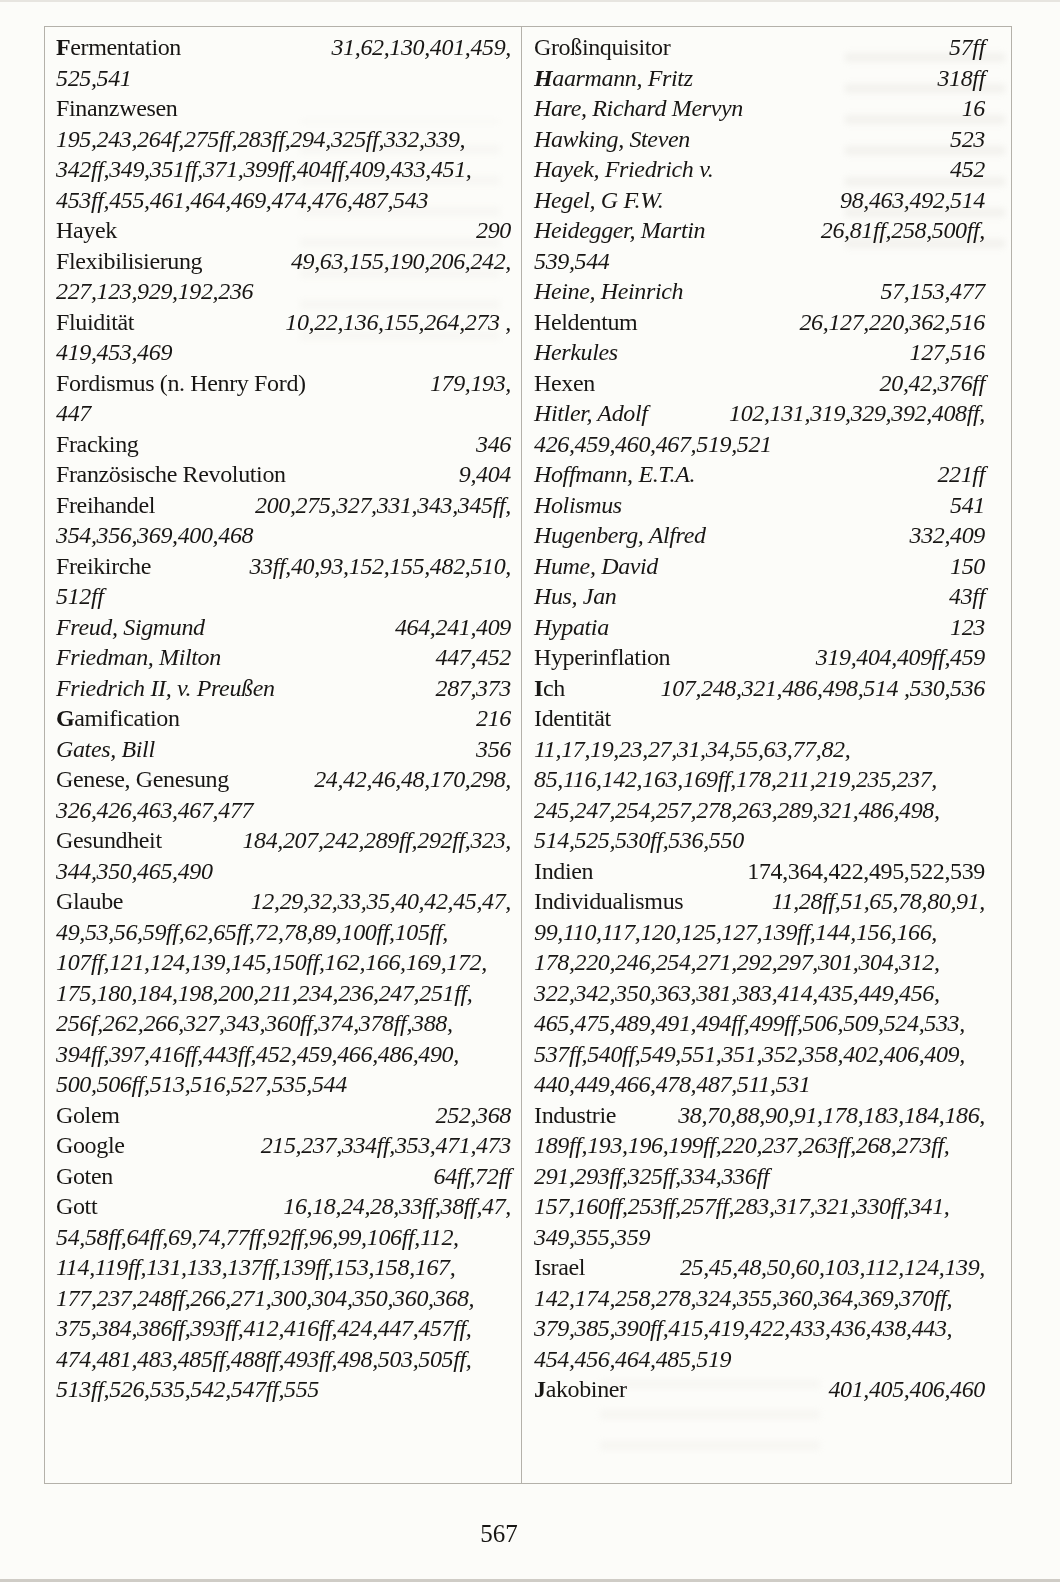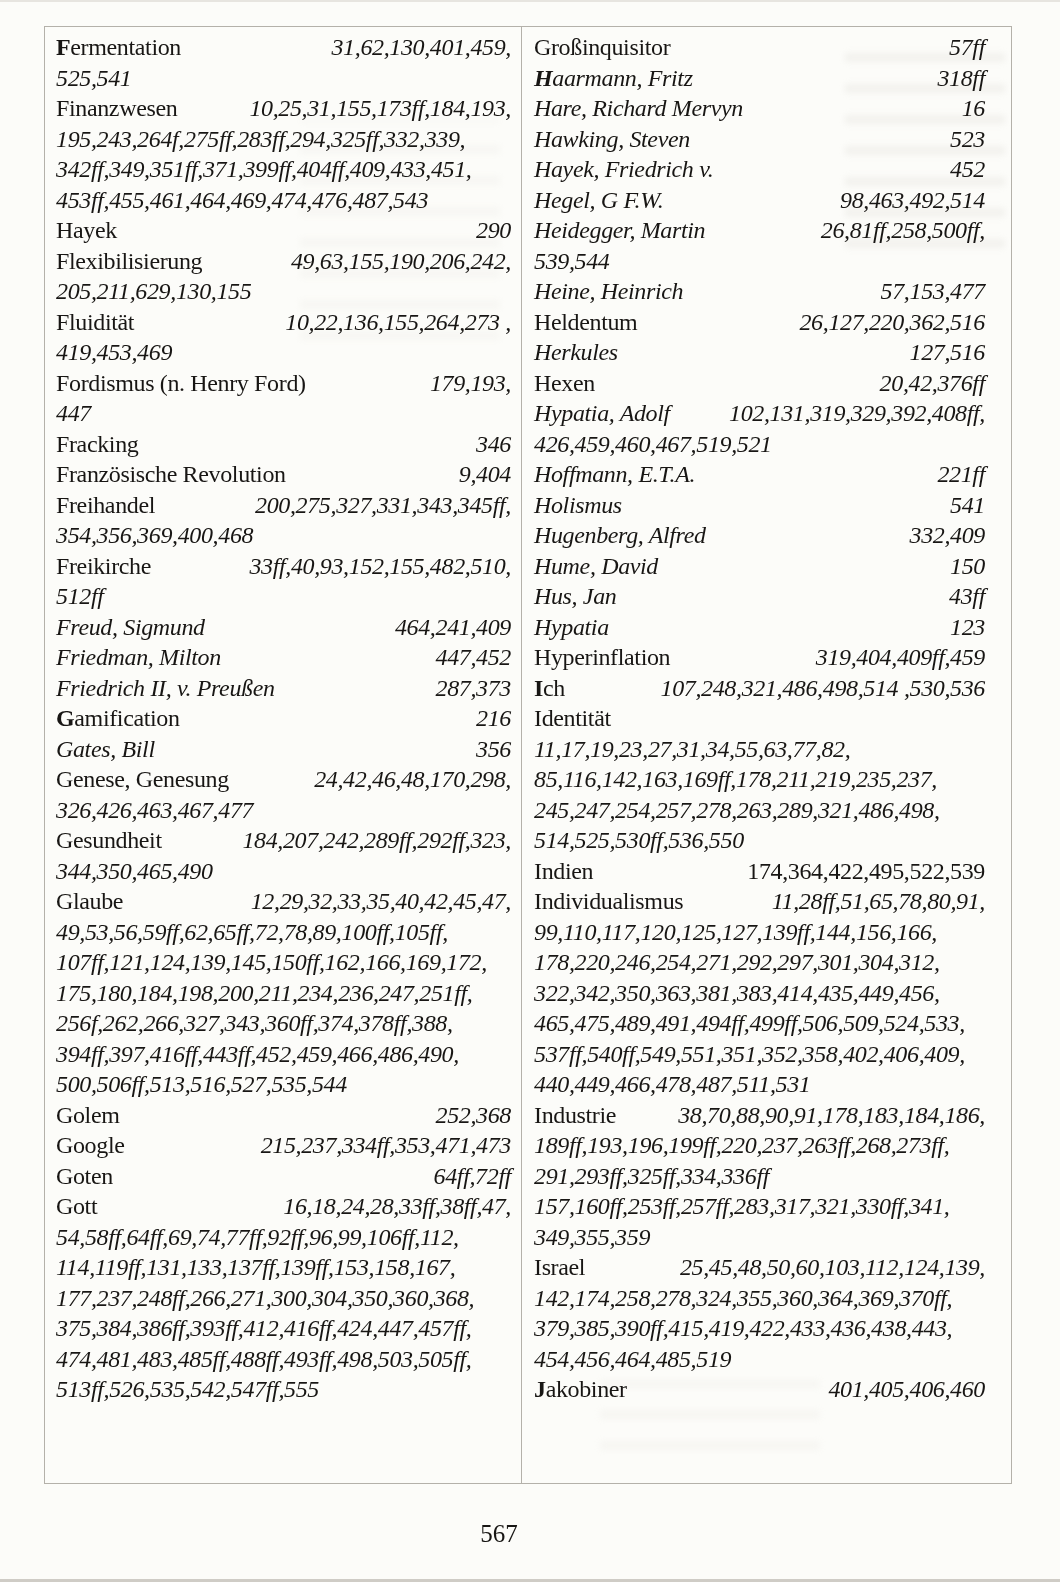--- a/index.html
+++ b/index.html
@@ -55,38 +55,37 @@
       <div class="entry">
         <div class="line first-line">
           <span class="term roman"><b>F</b>ermentation</span>
           <span class="pages italic">31,62,130,401,459,</span>
         </div>
         <div class="line cont italic">525,541</div>
       </div>
       <div class="entry">
         <div class="line first-line">
           <span class="term roman">Finanzwesen</span>
-          <span class="pages italic">10,25,31,155,173ff,184,193,</span>
         </div>
         <div class="line cont italic">195,243,264f,275ff,283ff,294,325ff,332,339,</div>
         <div class="line cont italic">342ff,349,351ff,371,399ff,404ff,409,433,451,</div>
         <div class="line cont italic">453ff,455,461,464,469,474,476,487,543</div>
       </div>
       <div class="entry">
         <div class="line first-line">
           <span class="term roman">Hayek</span>
           <span class="pages italic">290</span>
         </div>
       </div>
       <div class="entry">
         <div class="line first-line">
           <span class="term roman">Flexibilisierung</span>
           <span class="pages italic">49,63,155,190,206,242,</span>
         </div>
-        <div class="line cont italic">205,211,629,130,155</div>
+        <div class="line cont italic">227,123,929,192,236</div>
       </div>
       <div class="entry">
         <div class="line first-line">
           <span class="term roman">Fluidität</span>
           <span class="pages italic">10,22,136,155,264,273 ,</span>
         </div>
         <div class="line cont italic">419,453,469</div>
       </div>
       <div class="entry">
         <div class="line first-line">
@@ -271,21 +270,21 @@
         </div>
       </div>
       <div class="entry">
         <div class="line first-line">
           <span class="term roman">Hexen</span>
           <span class="pages italic">20,42,376ff</span>
         </div>
       </div>
       <div class="entry">
         <div class="line first-line">
-          <span class="term italic">Hypatia, Adolf</span>
+          <span class="term italic">Hitler, Adolf</span>
           <span class="pages italic">102,131,319,329,392,408ff,</span>
         </div>
         <div class="line cont italic">426,459,460,467,519,521</div>
       </div>
       <div class="entry">
         <div class="line first-line">
           <span class="term italic">Hoffmann, E.T.A.</span>
           <span class="pages italic">221ff</span>
         </div>
       </div>

